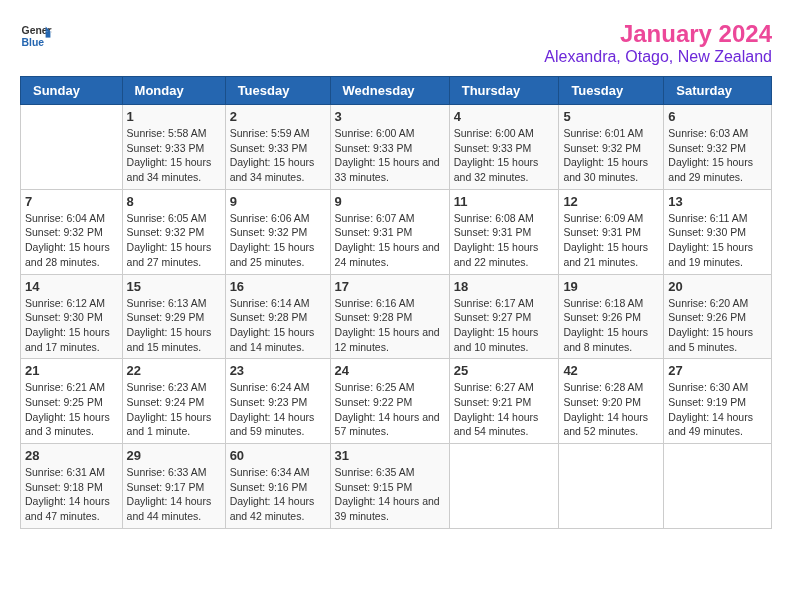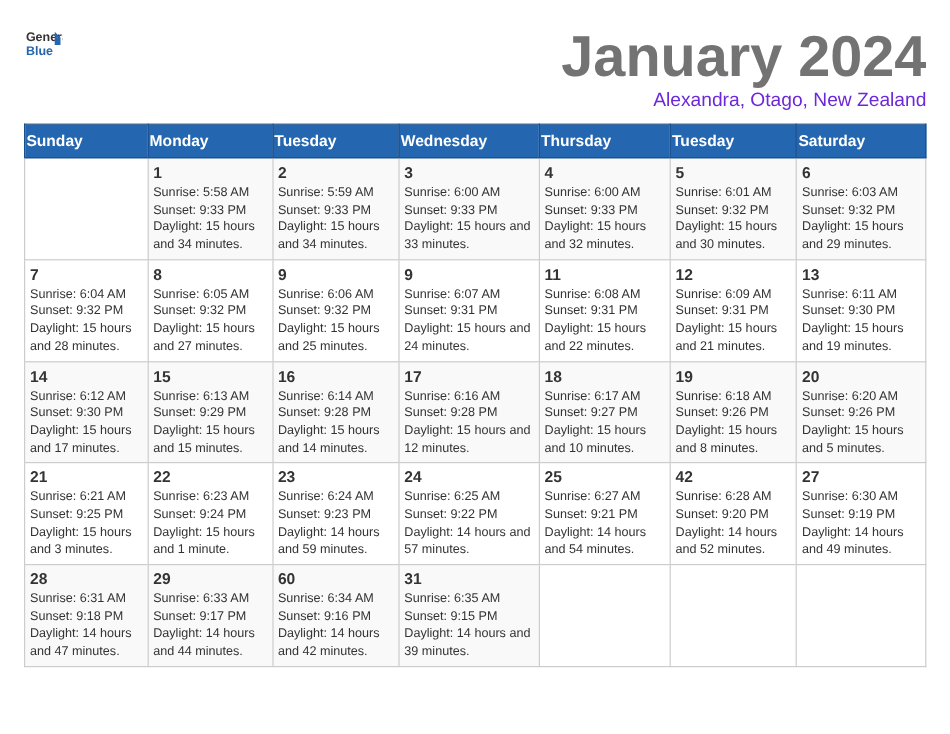--- a/index.html
+++ b/index.html
@@ -22,37 +22,37 @@
       gap: 4px;
     }
     .logo-icon {
       width: 32px;
       height: 32px;
     }
     .title-area {
       text-align: right;
     }
     .calendar-title {
-      font-size: 48px;
+      font-size: 24px;
       font-weight: bold;
-      color: #737373;
+      color: #ec4899;
     }
     .calendar-subtitle {
       font-size: 16px;
       color: #6d28d9;
     }
     table {
       width: 100%;
       border-collapse: collapse;
       font-size: 11px;
     }
     thead tr th {
       background-color: #2566b0;
       color: #fff;
-      padding: 6px 1px;
+      padding: 6px 12px;
       text-align: left;
       font-size: 13px;
       font-weight: bold;
       border: 1px solid #1a4f8a;
     }
     tbody tr td {
       border: 1px solid #ccc;
       vertical-align: top;
       padding: 4px;
       height: 80px;

